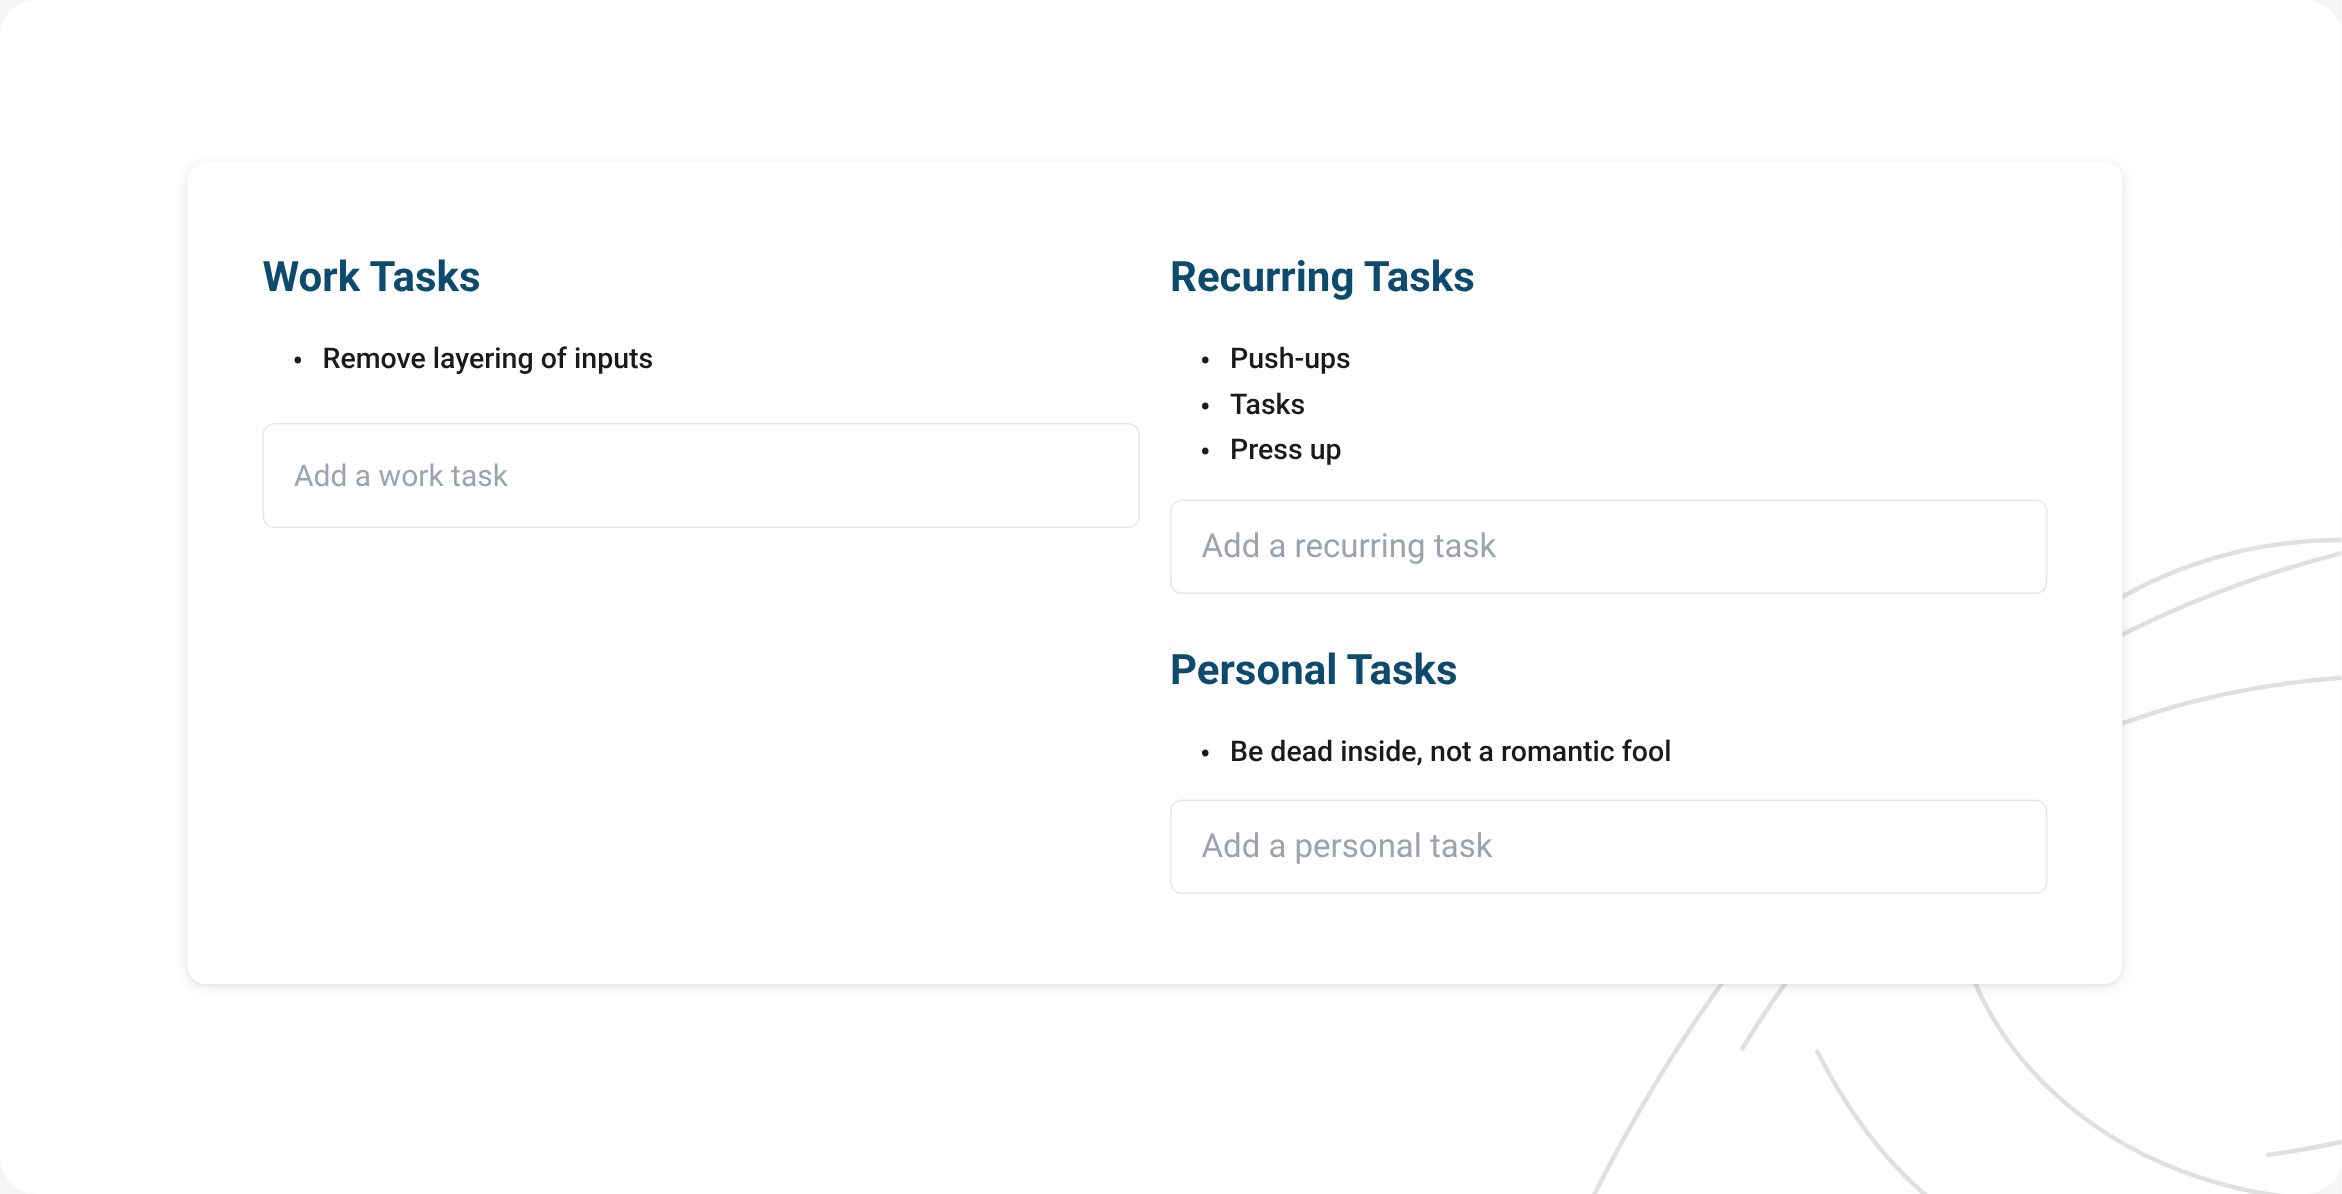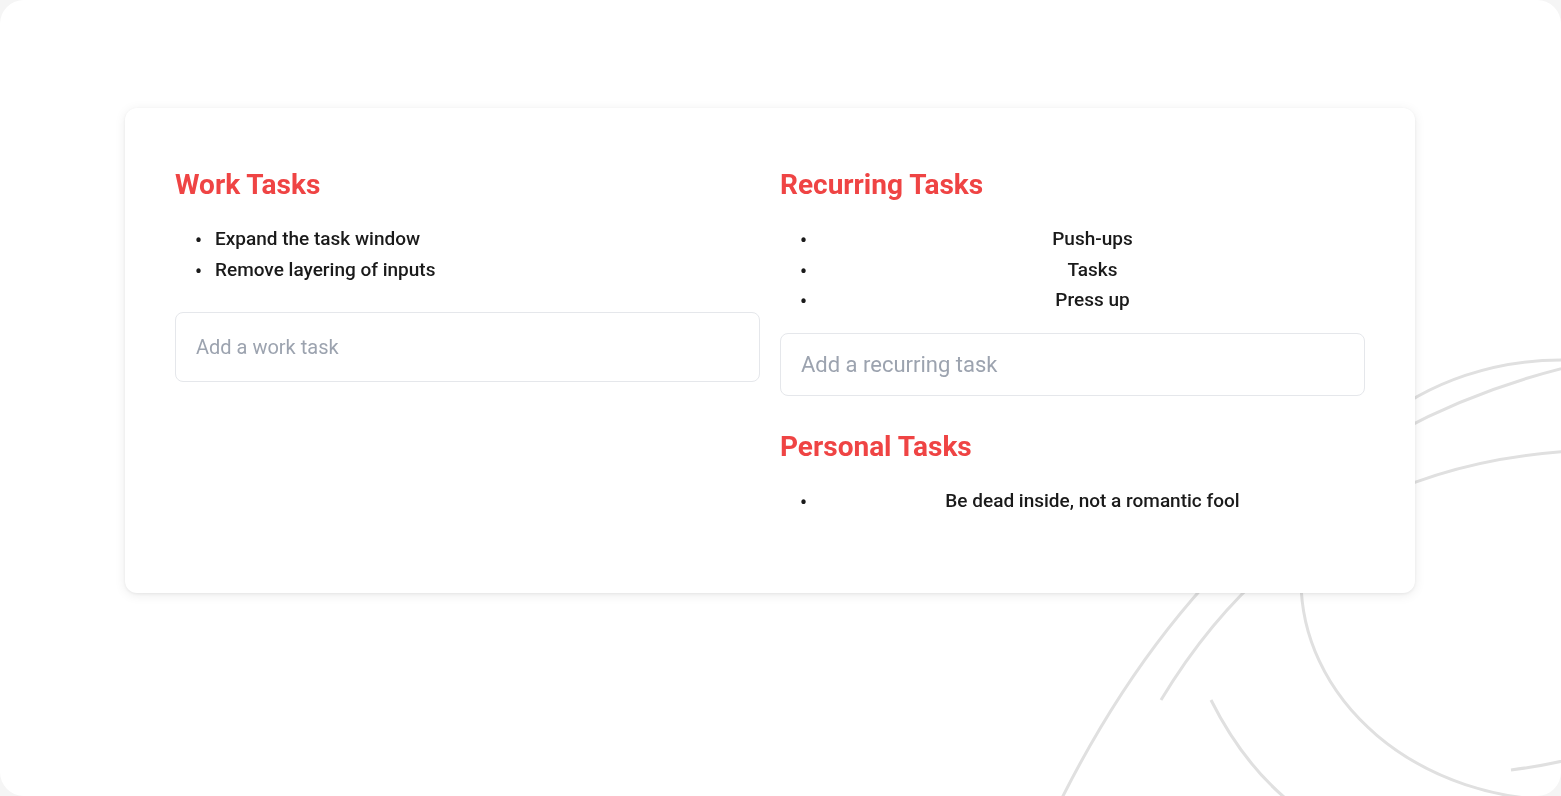--- a/index.html
+++ b/index.html
@@ -61,21 +61,21 @@
     }
 
     .col-right {
       flex: 1;
       padding-left: 10px;
     }
 
     .section-title {
       font-size: 28px;
       font-weight: 700;
-      color: #ef4444;
+      color: #0c4a6e;
       margin-bottom: 24px;
     }
 
     .task-list {
       list-style: none;
       padding-left: 40px;
       margin-bottom: 28px;
     }
 
     .task-list li {
@@ -122,21 +122,20 @@
     .section {
       margin-bottom: 34px;
     }
 
     .section:last-child {
       margin-bottom: 0;
     }
 
     .col-right .task-list {
       margin-bottom: 18px;
-      text-align: center;
     }
 
     .col-left .task-input {
       padding: 22px 20px;
       font-size: 20px;
     }
   </style>
 </head>
 <body>
 
@@ -149,21 +148,20 @@
       <ellipse cx="600" cy="480" rx="260" ry="220"></ellipse>
     </svg>
   </div>
 
   <div class="card">
 
     <div class="col-left">
       <div class="section">
         <h2 class="section-title">Work Tasks</h2>
         <ul class="task-list">
-          <li><span>Expand the task window</span></li>
           <li><span>Remove layering of inputs</span></li>
         </ul>
         <input type="text" class="task-input" placeholder="Add a work task" style="">
       </div>
     </div>
 
     <div class="col-right">
       <div class="section">
         <h2 class="section-title">Recurring Tasks</h2>
         <ul class="task-list">
@@ -172,17 +170,18 @@
           <li><span>Press up</span></li>
         </ul>
         <input type="text" class="task-input" placeholder="Add a recurring task" style="">
       </div>
 
       <div class="section">
         <h2 class="section-title">Personal Tasks</h2>
         <ul class="task-list">
           <li><span>Be dead inside, not a romantic fool</span></li>
         </ul>
+        <input type="text" class="task-input" placeholder="Add a personal task" style="">
       </div>
     </div>
 
   </div>
 </div>
 
 </body></html>

